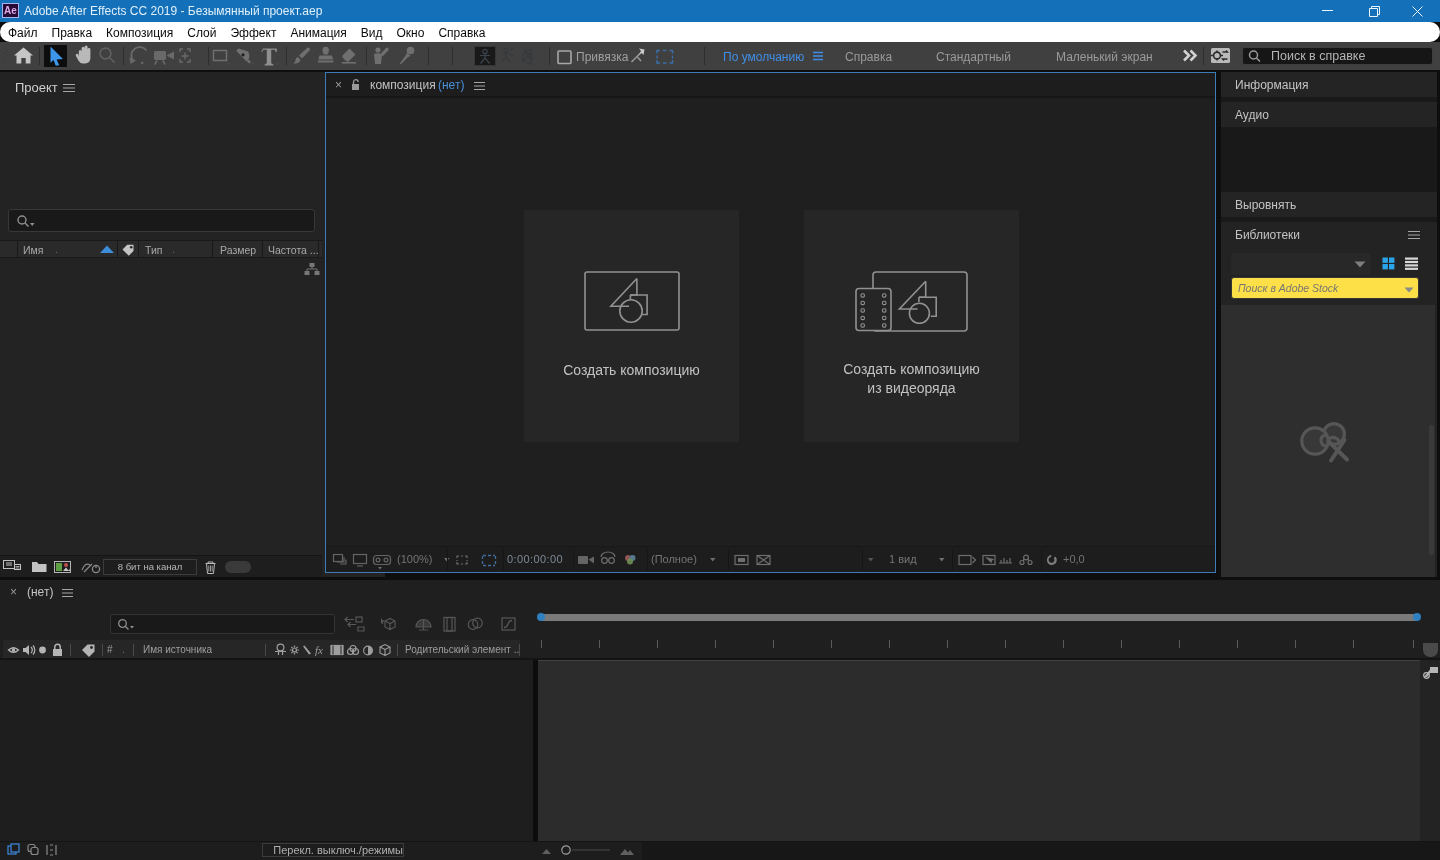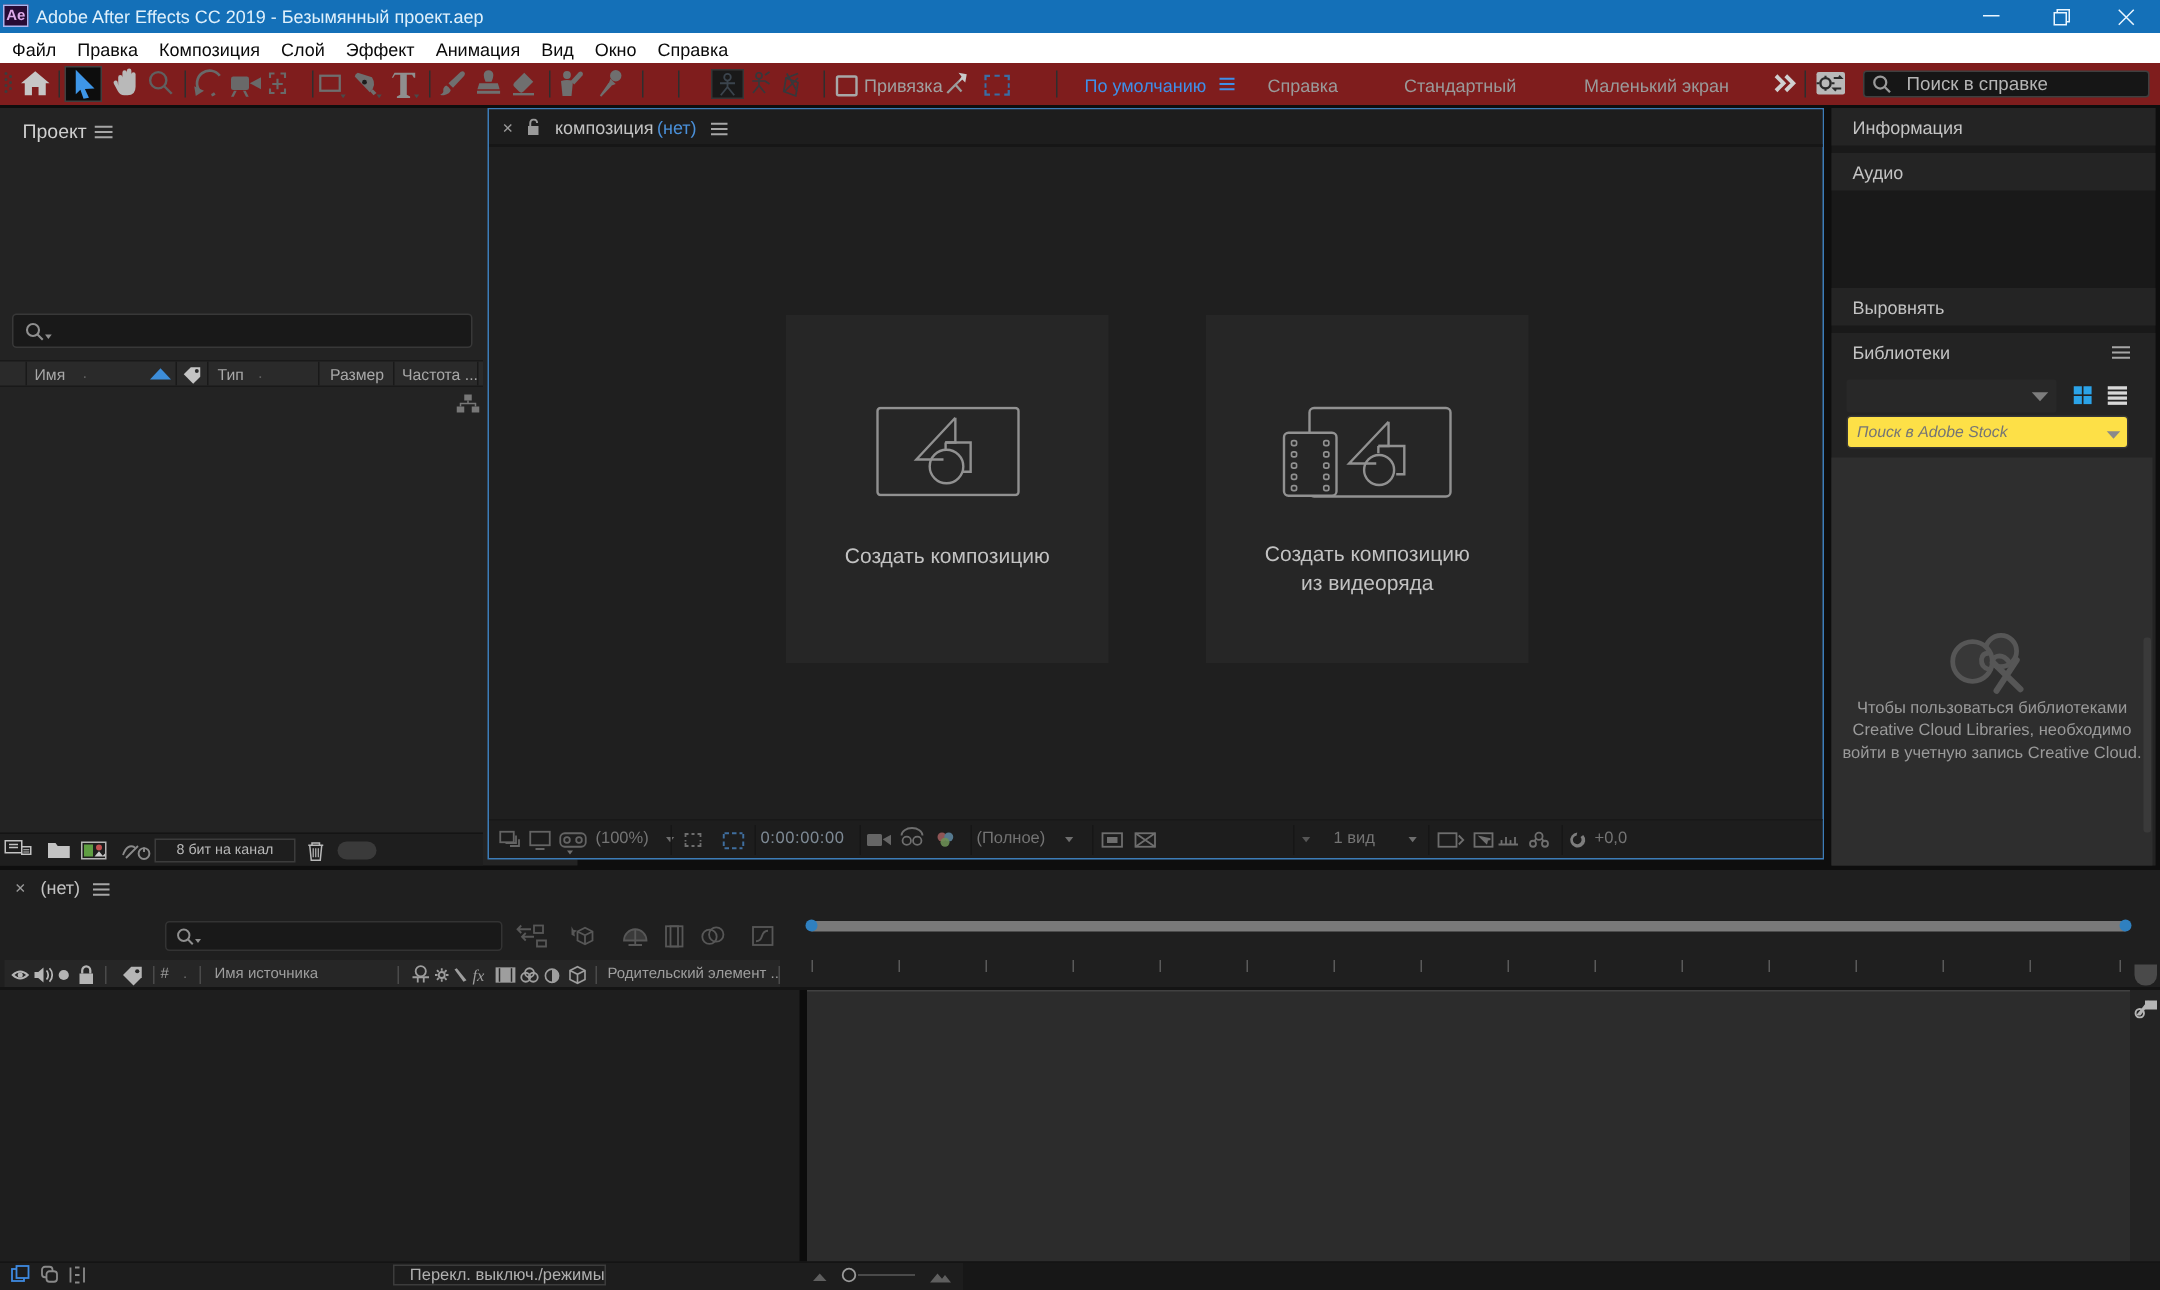--- a/index.html
+++ b/index.html
@@ -10,25 +10,25 @@
 
 
 #titlebar { position:absolute; left:0; top:0; width:1440px; height:22px; background:#1470b8; }
 #aelogo { position:absolute; left:2px; top:3px; width:17px; height:15px; background:#270b35;
   border:1px solid #a9b4ee; color:#dda9e8; font-size:10px; font-weight:bold;
   text-align:center; line-height:13px; }
 #title-text { position:absolute; left:24px; top:4px; color:#dff0fb; font-size:12px; }
 .winbtn { position:absolute; top:0; width:45px; height:22px; color:#eaf6ff; }
 
 
-#menubar { position:absolute; left:0; top:22px; width:1440px; height:20px; background:#ffffff; }
+#menubar { position:absolute; left:0; top:22px; width:1440px; height:20px; background:#ffffff;border-radius:10px; }
 #menubar span { display:inline-block; color:#0a0a0a; font-size:12px; padding:4px 7px 0 7px; }
 
 
-#toolbar { position:absolute; left:0; top:42px; width:1440px; height:28px; background:#7f1d1d; }
+#toolbar { position:absolute; left:0; top:42px; width:1440px; height:28px; background:#404040; }
 .tb-txt { position:absolute; top:8px; font-size:12px; color:#9a9a9a; }
 
 
 #frame { position:absolute; left:0; top:70px; width:1440px; height:790px; background:#0e0e0e; }
 
 
 #proj { position:absolute; left:0; top:2px; width:385px; height:505px; background:#232323; }
 
 #comp { position:absolute; left:325px; top:2px; width:891px; height:501px; background:#1f1f1f;
   border:1px solid #3c7cb8; }
@@ -458,21 +458,20 @@
         <div class="abs" style="left:208px;top:120px;width:5px;height:130px;background:#3a3a3a;border-radius:2px"></div>
         <svg class="abs" style="left:74px;top:112px" width="60" height="48" viewBox="0 0 60 48">
           <g>
             <circle cx="39" cy="17" r="10.4" fill="#383838" stroke="#565656" stroke-width="3.2"></circle>
             <path d="M44.5 24.5 Q 41 19.5 36.5 20.5 Q 33 21.5 33.5 25" fill="none" stroke="#565656" stroke-width="3.2" stroke-linecap="round"></path>
             <circle cx="20" cy="24" r="13.2" fill="#383838" stroke="#565656" stroke-width="3.2"></circle>
             <path d="M31.5 29.5 Q 25.5 28 26 22.5 Q 26.5 18.5 30.5 18.5" fill="none" stroke="#565656" stroke-width="3.2" stroke-linecap="round"></path>
             <path d="M33.5 24.5 L 52 42.5 M 49.5 23 L 36 43.5" fill="none" stroke="#565656" stroke-width="4" stroke-linecap="round"></path>
           </g>
         </svg>
-        <div class="abs" style="left:0;top:160px;width:214px;text-align:center;font-size:11px;line-height:15px;color:#9a9a9a">Чтобы пользоваться библиотеками<br>Creative Cloud Libraries, необходимо<br>войти в учетную запись Creative Cloud.</div>
       </div>
     </div>
   </div>
   <div id="tl">
     <span class="abs" style="left:10px;top:5px;font-size:12px;color:#9a9a9a">×</span>
     <span class="abs" style="left:27px;top:5px;font-size:12px;color:#c3c3c3">(нет)</span>
     <svg class="abs" style="left:62px;top:8px" width="13" height="10" viewBox="0 0 13 10">
       <path d="M0 1.5 h11 M0 5 h11 M0 8.5 h11" stroke="#a6a6a6" stroke-width="1.2"></path>
         </svg>
 

